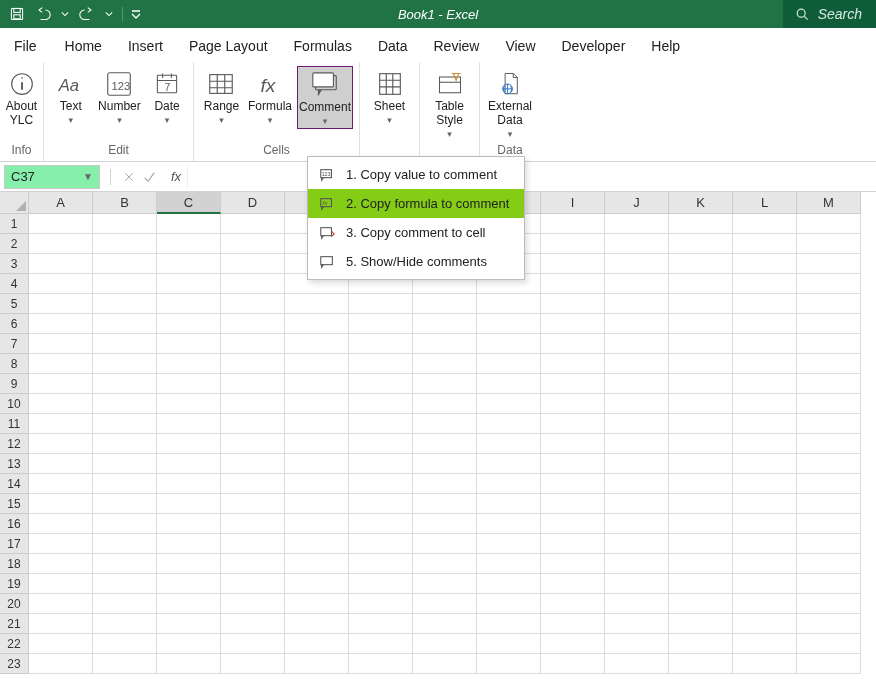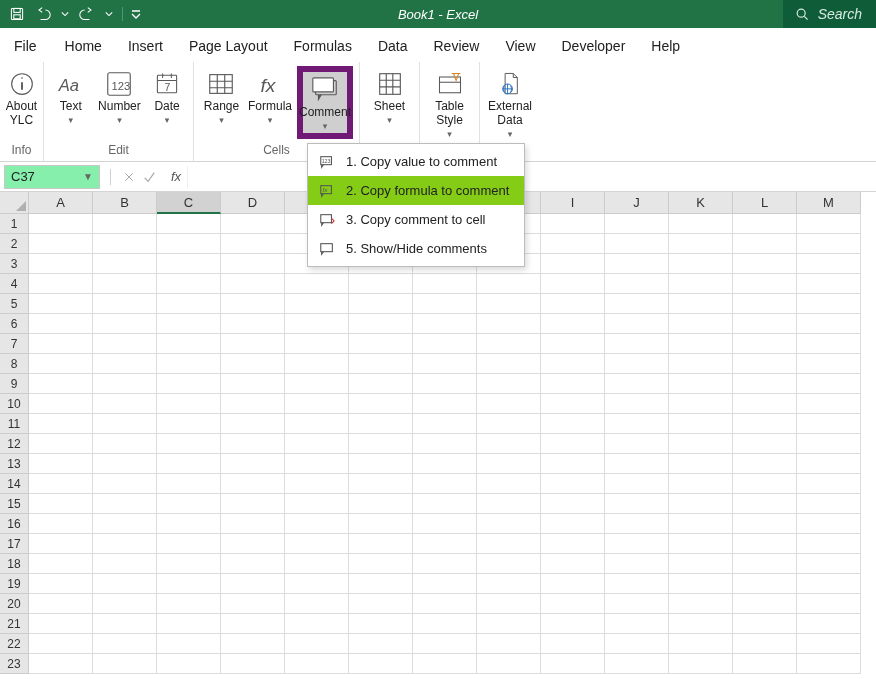--- a/index.html
+++ b/index.html
@@ -25,21 +25,21 @@
 
   
   .ribbon { display: flex; height: 100px; border-bottom: 1px solid #d4d4d4; }
   .group { border-right: 1px solid #e1e1e1; display: flex; flex-direction: column; }
   .group-inner { flex: 1; display: flex; align-items: flex-start; justify-content: center; padding: 4px 6px 0 6px; gap:4px;}
   .group-label { text-align: center; font-size: 12px; color: #666; padding: 2px 0 4px 0; }
   .rbtn { display: flex; flex-direction: column; align-items: center; width: 50px; padding: 2px 1px; text-align: center; font-size: 12px; line-height: 1.15; }
   .rbtn .ic { width: 36px; height: 32px; display: flex; align-items: center; justify-content: center; margin-bottom: 0px; }
   .rbtn .ic svg { stroke: #595959; fill: none; stroke-width: 1.2; }
   .rbtn .drop { font-size: 9px; color: #666; margin-top: 1px; }
-  .rbtn.sel { background:#cfcfcf; border:6px solid #701a75;}
+  .rbtn.sel { background:#cfcfcf; border:1px solid #701a75;}
 
   
   .fbar { height: 30px; display: flex; align-items: center; border-bottom: 1px solid #d4d4d4; padding:3px 4px;}
   .namebox { width: 96px; height: 24px; border: 1px solid #c8c8c8; display: flex; align-items: center; padding: 0 6px; font-size: 13px; background:#86efac; justify-content:space-between;}
   .nbdrop { color:#666; font-size:10px;}
   .fdiv { width:1px; height:16px; background:#d0d0d0; margin:0 8px 0 10px;}
   .ficon { width:20px; display:flex; justify-content:center; color:#a8a8a8;}
   .ficon svg { stroke:#a8a8a8; fill:none; stroke-width:1.3;}
   .fx { font-style: italic; font-size: 13px; color:#555; margin: 0 6px 0 12px; }
   .finput { flex:1; height:22px; border-left:1px solid #eee; padding-left:8px;}
@@ -51,21 +51,21 @@
   .colheads { position:absolute; left:29px; top:0; height:22px; display:flex; }
   .ch { width:64px; height:22px; background:#e6e6e6; border-right:1px solid #ccc; border-bottom:1px solid #ccc; display:flex; align-items:center; justify-content:center; font-size:13px; color:#333;}
   .ch.sel { background:#d2d2d2; border-bottom:2px solid #217346;}
   .rowheads { position:absolute; left:0; top:22px; width:29px;}
   .rh { height:20px; background:#e6e6e6; border-right:1px solid #ccc; border-bottom:1px solid #ccc; display:flex; align-items:center; justify-content:center; font-size:12px; color:#333;}
   .cells { position:absolute; left:29px; top:22px; }
   .crow { display:flex; }
   .cell { width:64px; height:20px; border-right:1px solid #dcdcdc; border-bottom:1px solid #dcdcdc; }
 
   
-  .ddmenu { position:absolute; left:307px; top:143px; width:218px; background:#fff; border:1px solid #bcbcbc; box-shadow:2px 3px 6px rgba(0,0,0,0.15); padding:3px 0; z-index:50;}
+  .ddmenu { position:absolute; left:307px; top:156px; width:218px; background:#fff; border:1px solid #bcbcbc; box-shadow:2px 3px 6px rgba(0,0,0,0.15); padding:3px 0; z-index:50;}
   .dditem { height:29px; display:flex; align-items:center; padding:0 12px 0 10px; font-size:13px; gap:10px;}
   .dditem.hover { background:#84cc16;}
   .dditem .dicon { width:18px; height:18px; display:flex; align-items:center; justify-content:center;}
   .dditem .dicon svg { stroke:#555; fill:none; stroke-width:1.2;}
 </style>
 </head>
 <body>
 
 <div class="titlebar">
   <div class="tb-left">

